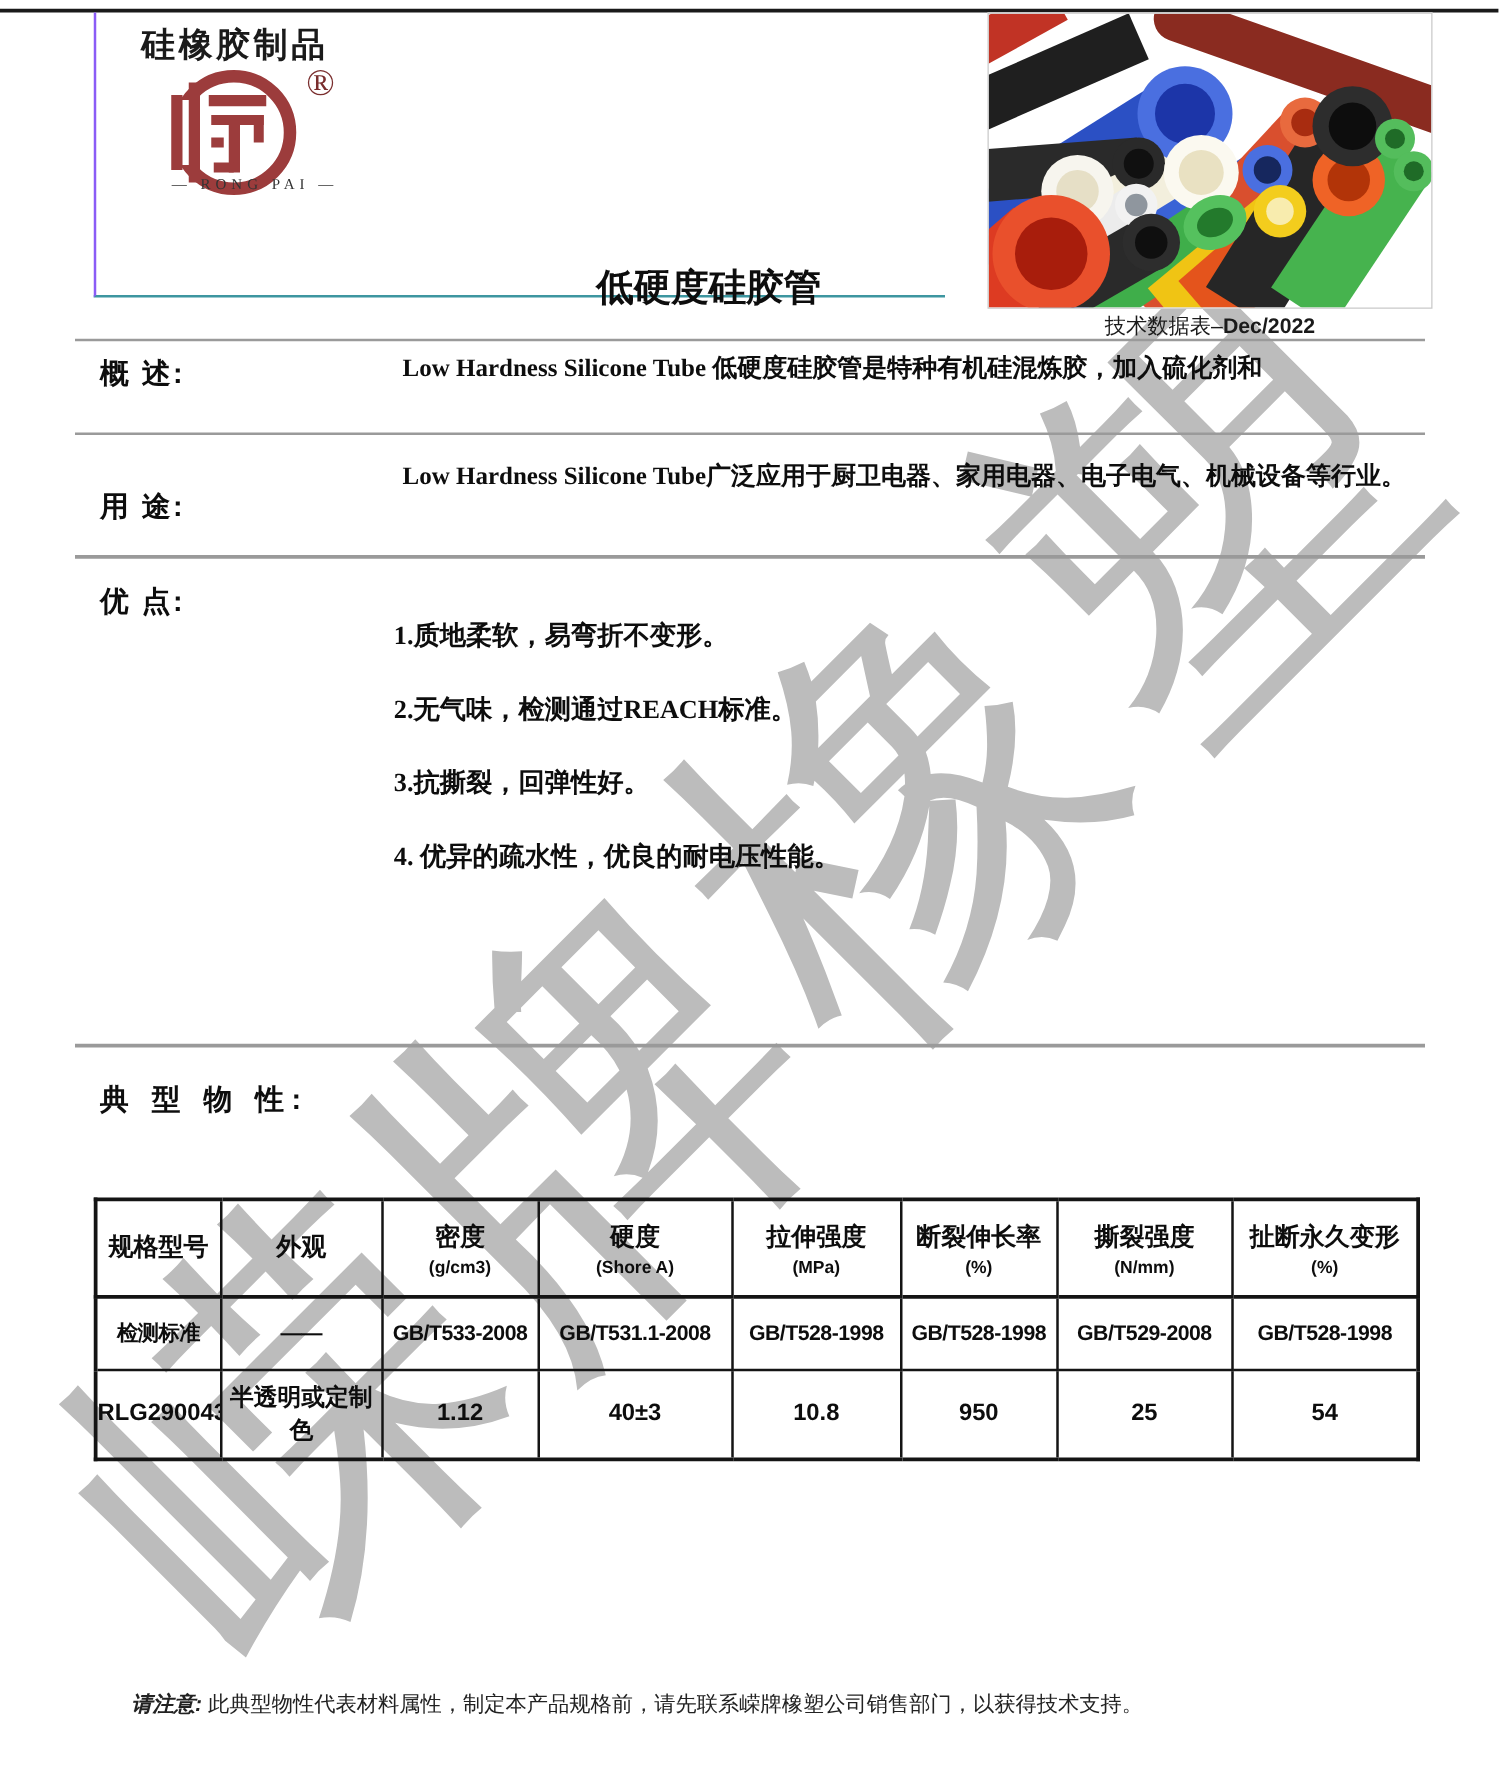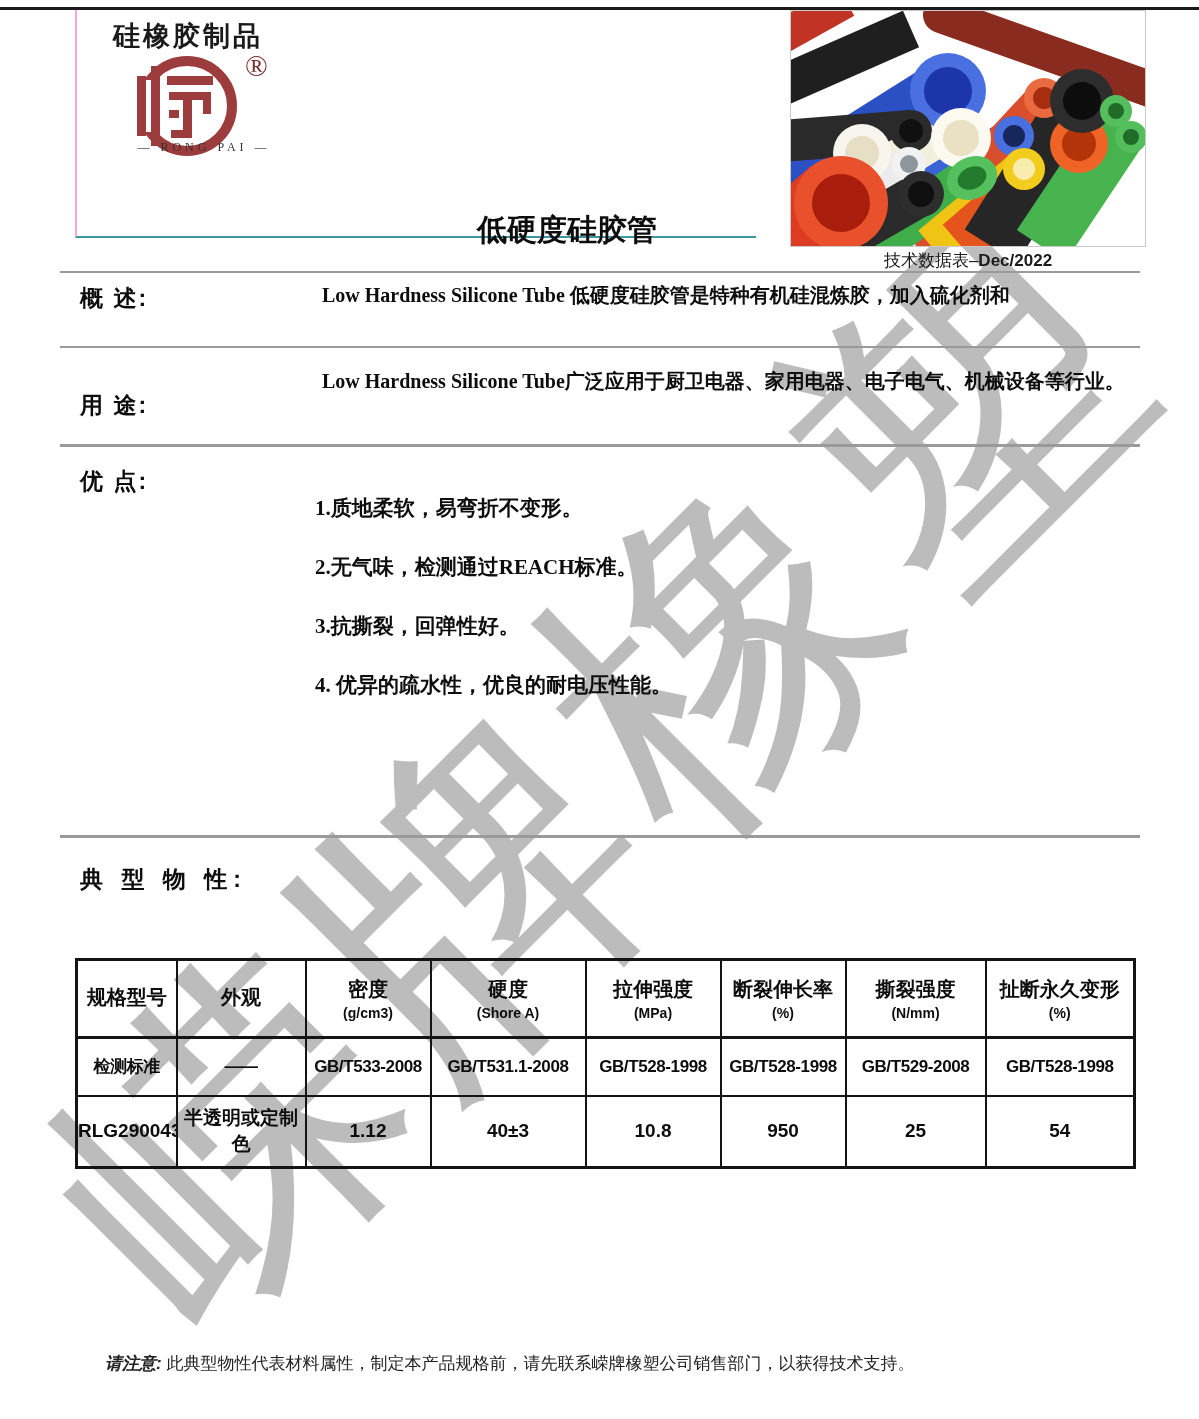--- a/index.html
+++ b/index.html
@@ -18,21 +18,21 @@
     font-size:330px; letter-spacing:14px; white-space:nowrap;
     color:#bcbcbc; font-family:"Liberation Sans", sans-serif;
   }
 
   
   .top-line { position:absolute; left:0; top:7px; width:1199px; height:3px; background:#1a1a1a; }
 
   
   .logo-box {
     position:absolute; left:75px; top:10px; width:681px; height:228px;
-    border-left:2px solid #f9a8d4; border-bottom:2px solid #3d96a0;
+    border-left:2px solid #8b5cf6; border-bottom:2px solid #3d96a0;
   }
   .brand-top { position:absolute; left:36px; top:8px; font-size:27px; font-weight:bold; letter-spacing:3px; color:#1a1a1a; }
   .logo-mark { position:absolute; left:48px; top:38px; width:160px; height:112px; }
   .brand-name { position:absolute; left:22px; top:130px; width:210px; text-align:center;
     font-family:"Liberation Serif", serif; font-size:12px; letter-spacing:4px; color:#333; }
   .title-en { position:absolute; left:42px; top:152px; font-size:41px; font-weight:bold; letter-spacing:0.5px; color:#0d0d0d; }
   .title-zh { position:absolute; left:290px; top:200px; width:400px; text-align:center; font-size:30px; font-weight:bold; color:#0d0d0d; }
 
   
   .photo { position:absolute; left:790px; top:10px; width:356px; height:237px; border:1px solid #c9c9c9; background:#fff; overflow:hidden; }

